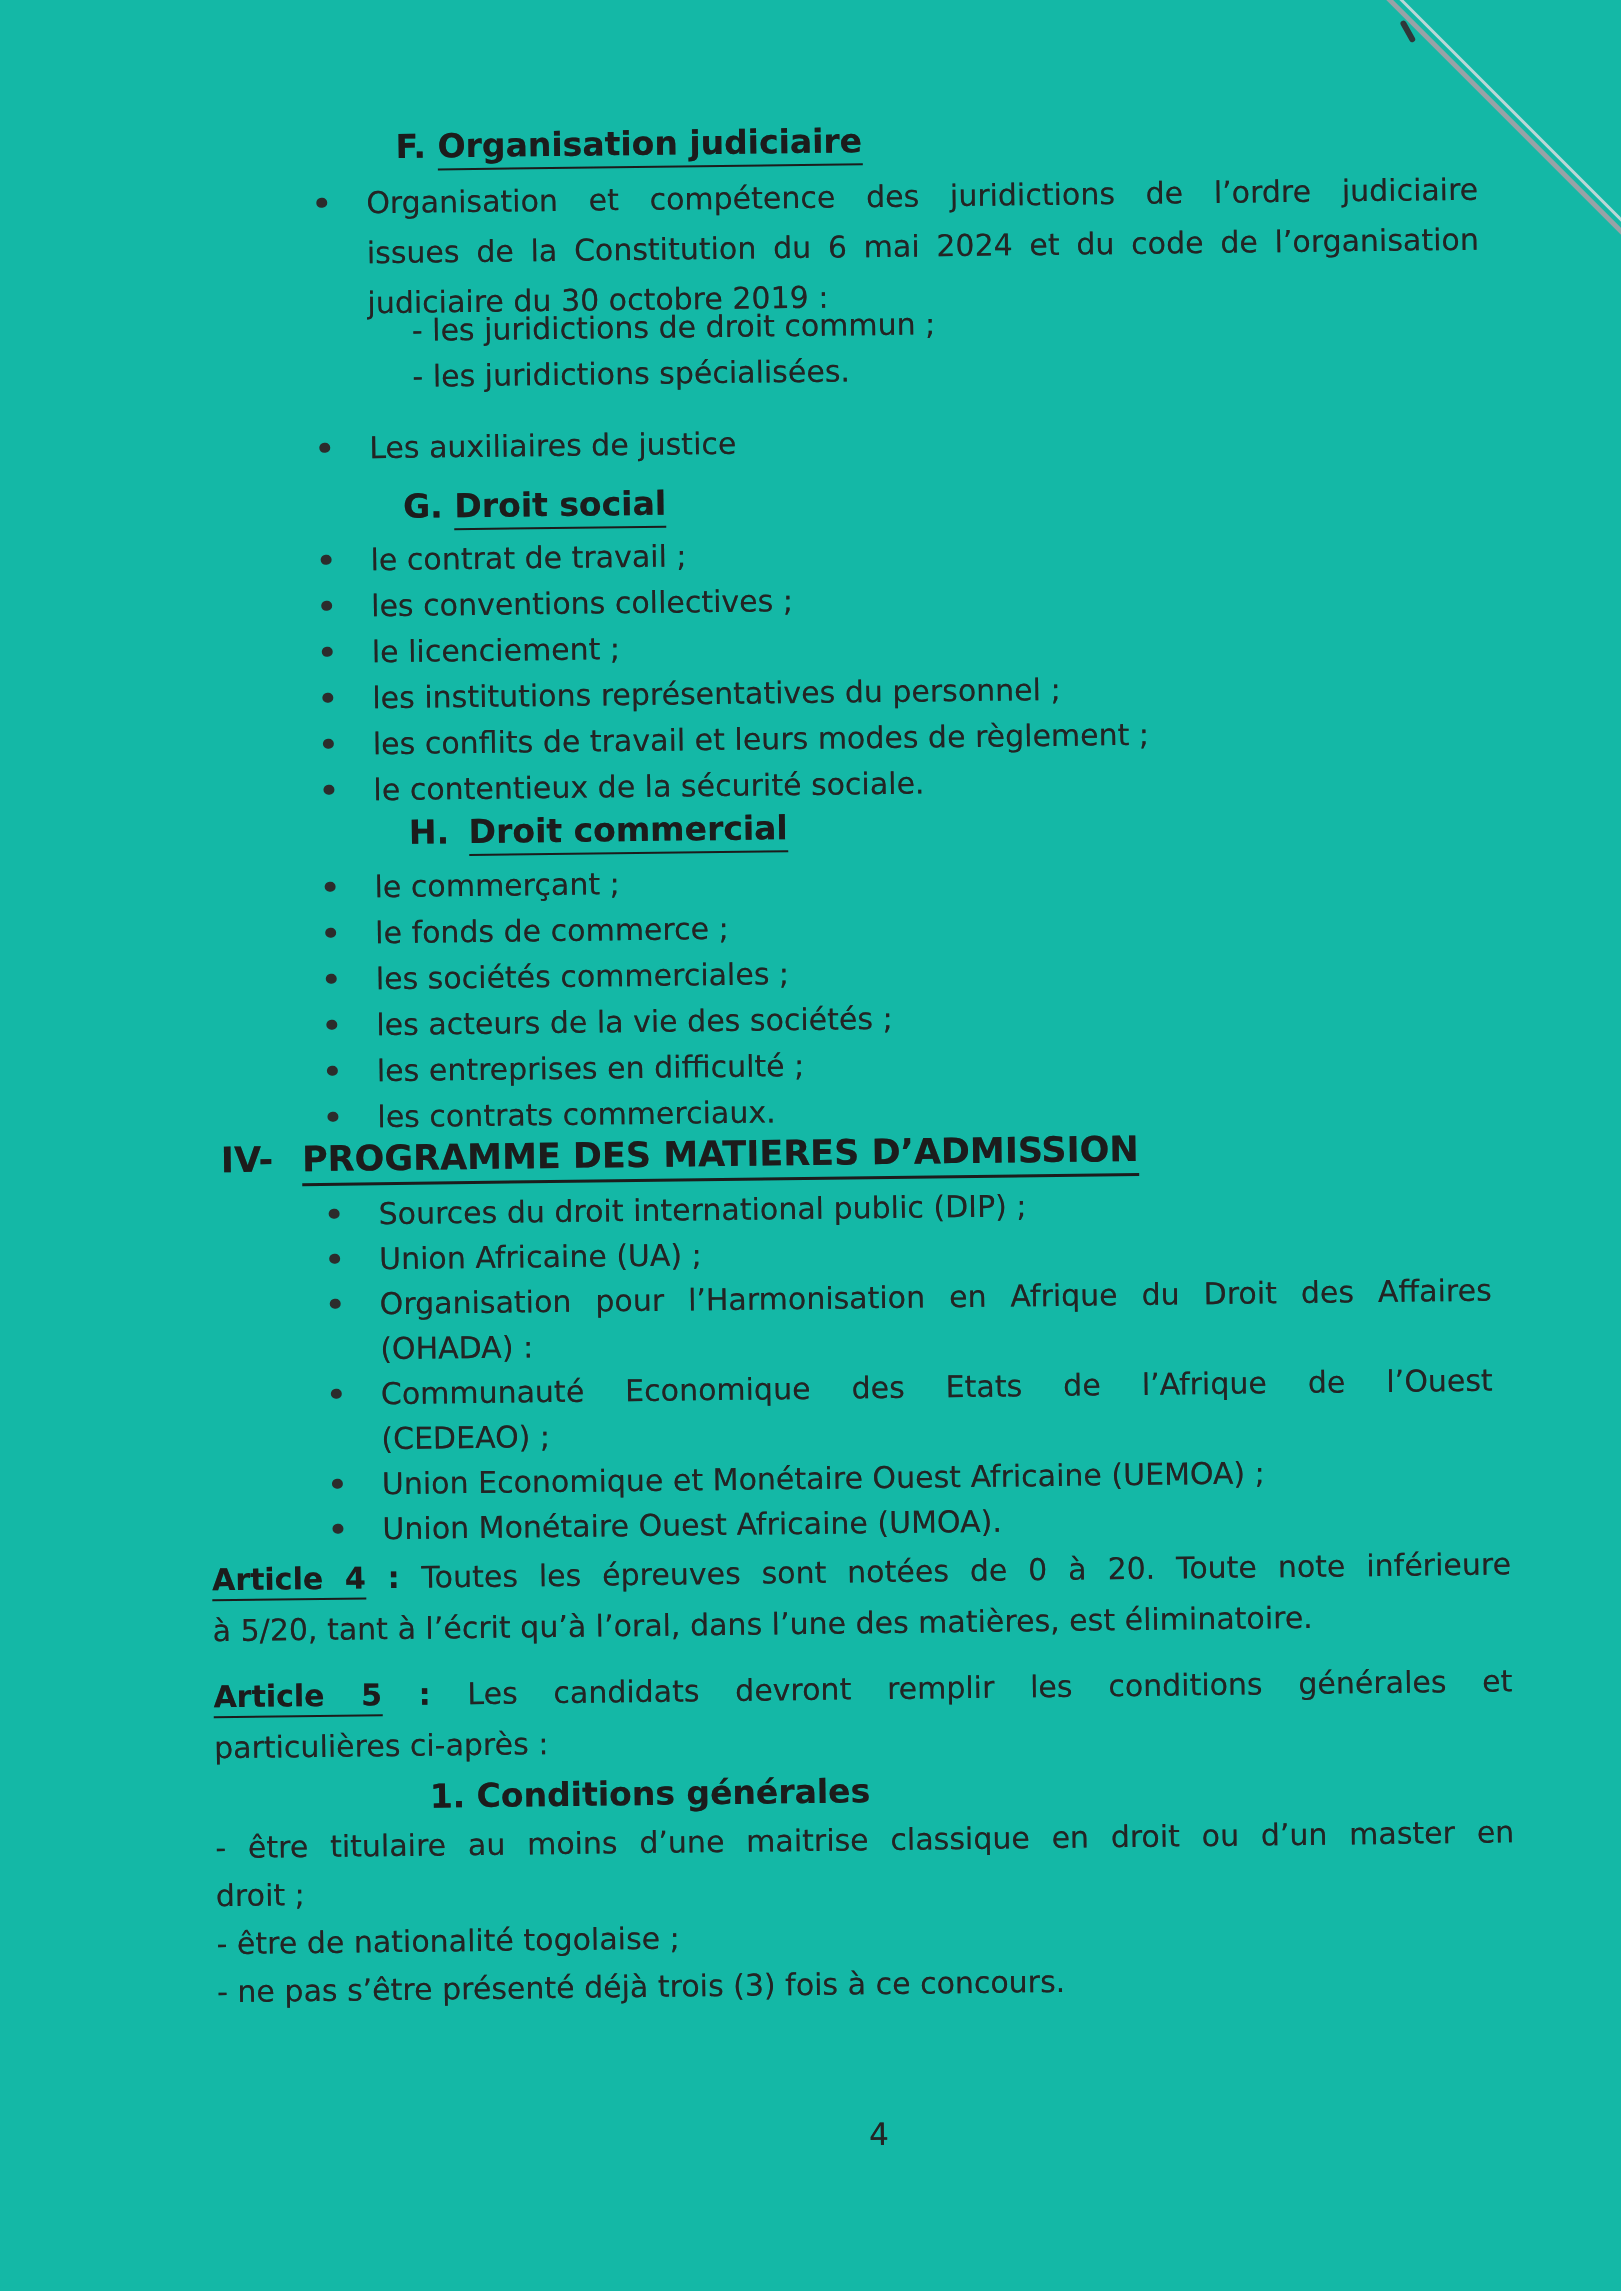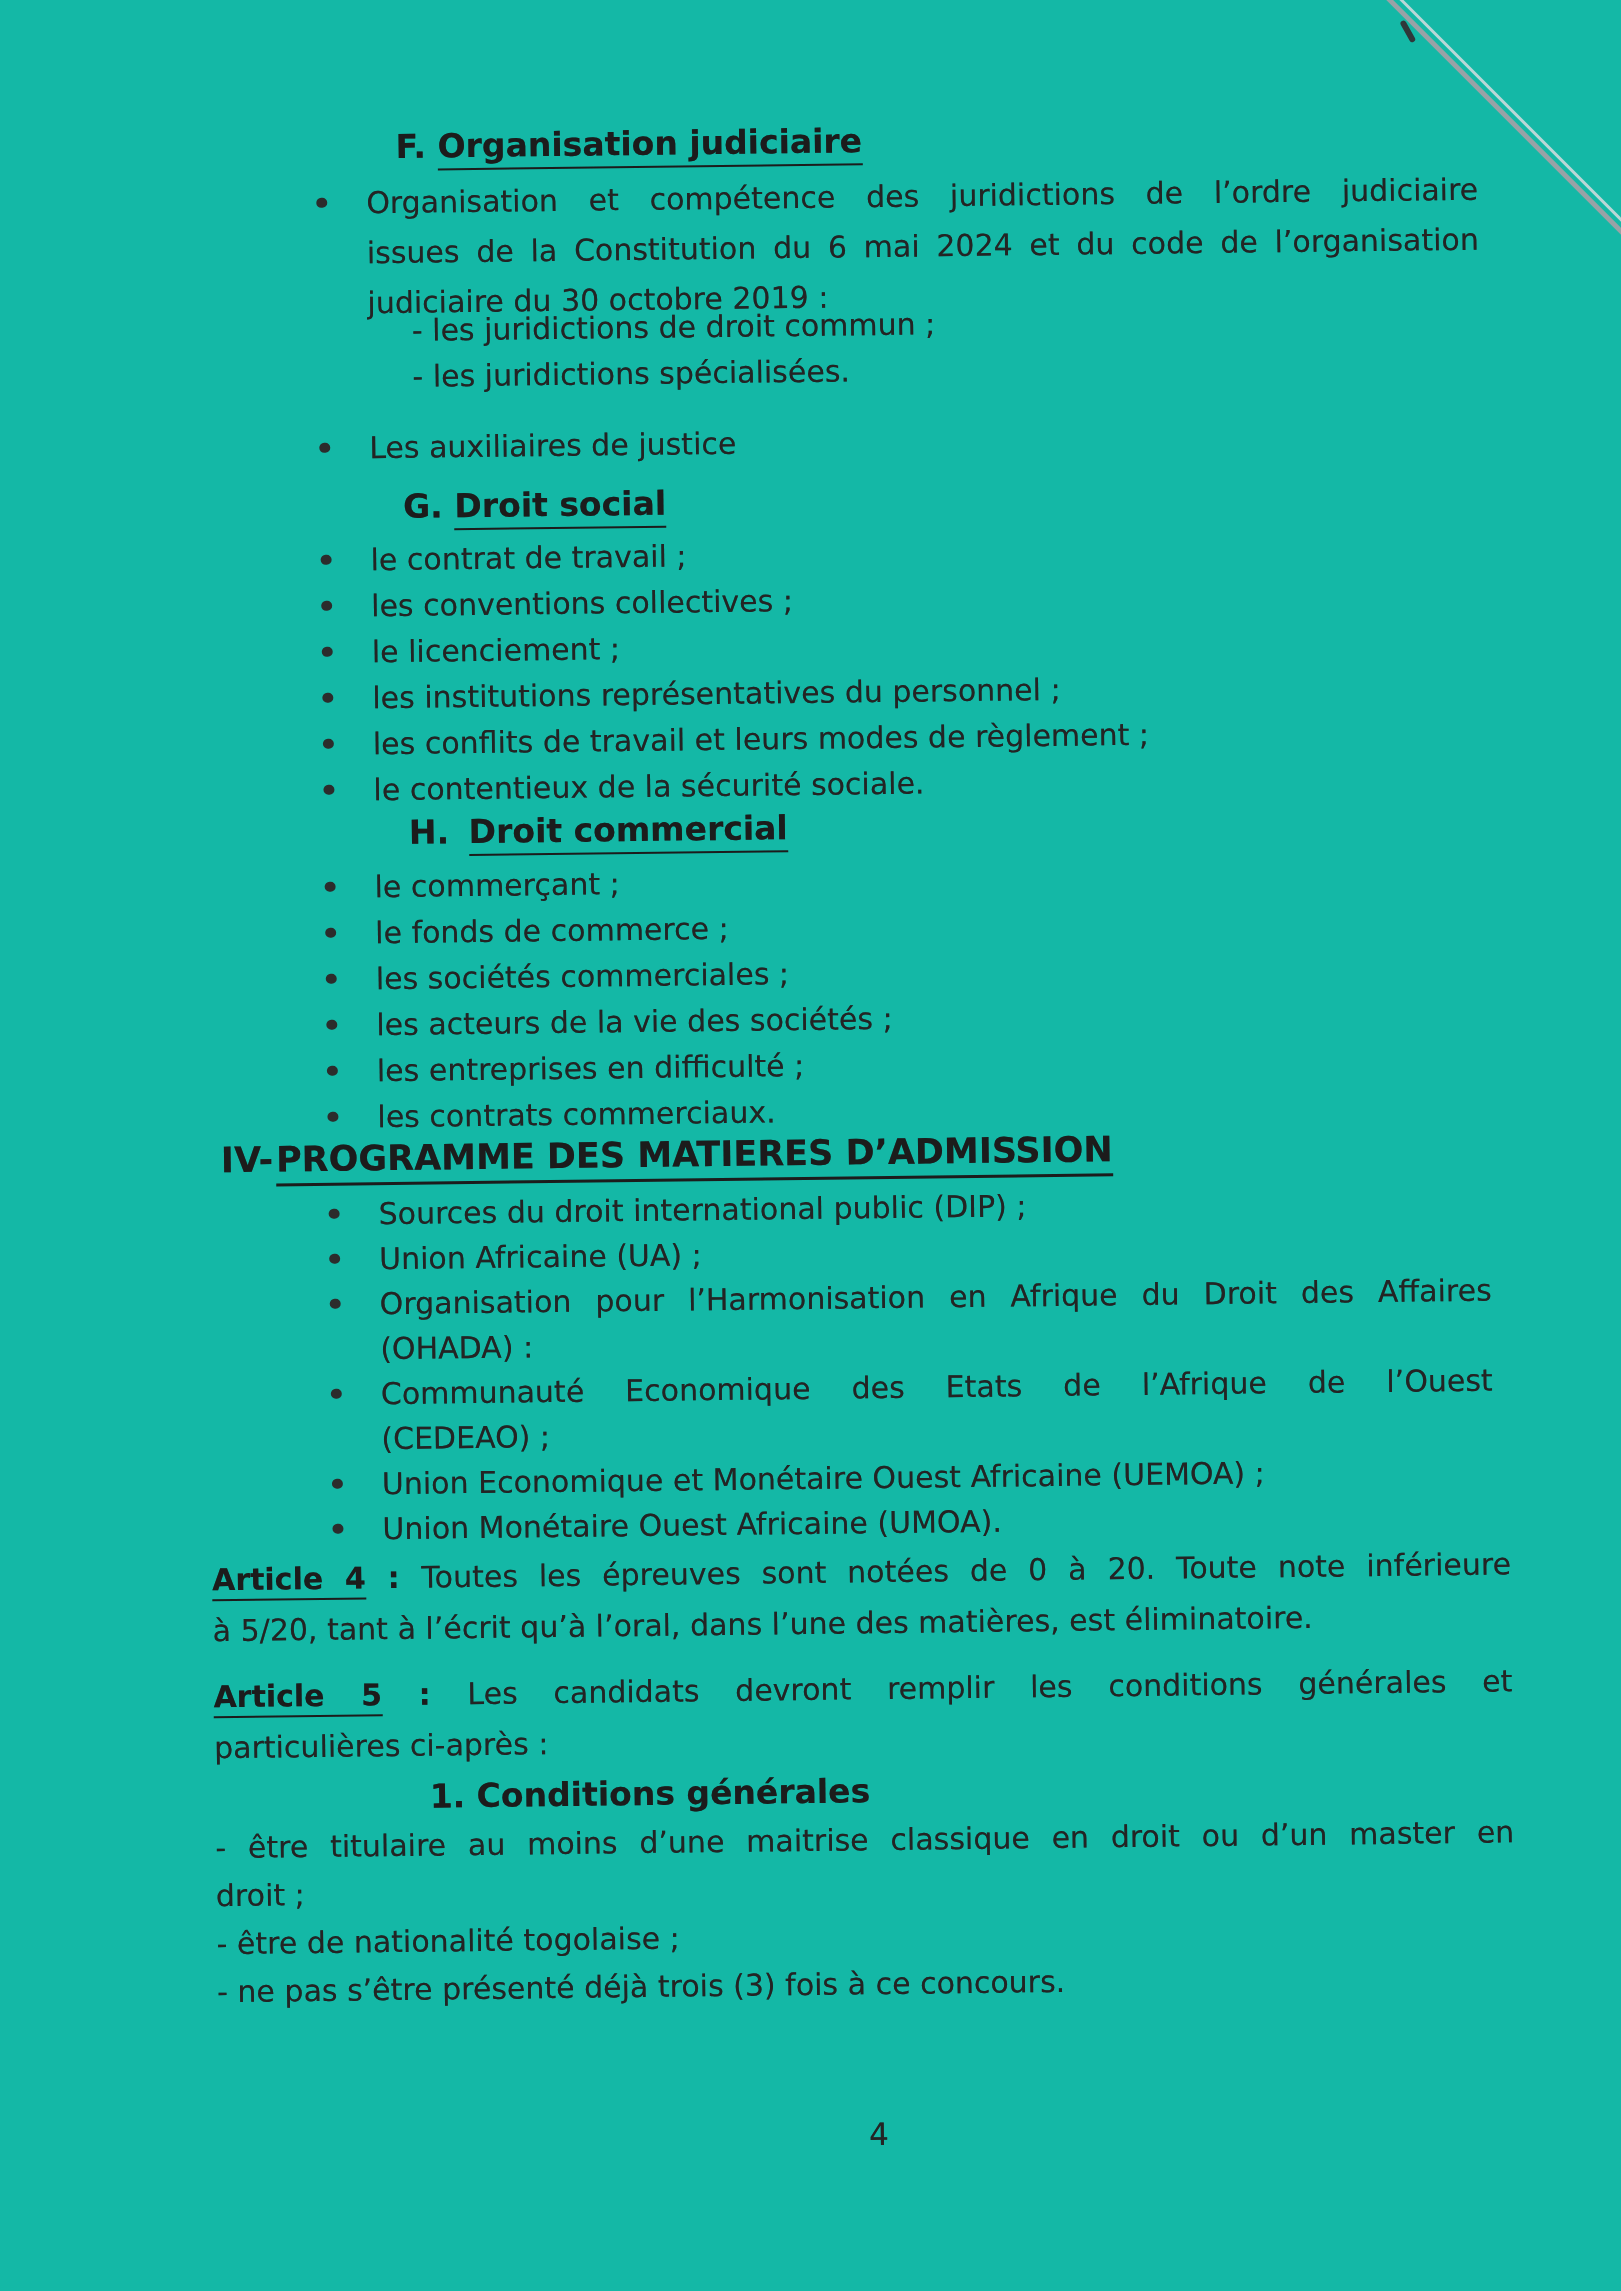--- a/index.html
+++ b/index.html
@@ -21,21 +21,21 @@
     text-shadow: 0 0 0.4px rgba(20,20,20,0.5);
   }
   .blk { position: absolute; }
 
   
   .heading { font-weight: bold; font-size: 33px; color: #1c1c1c; white-space: nowrap; }
   .heading .hp { margin-right: 11.8px; }
   .heading .hu { border-bottom: 2.9px solid #1c1c1c; padding-bottom: 2.9px; }
   .heading.h-gap .hp { margin-right: 19.6px; }
   .heading.iv { font-size: 35px; }
-  .heading.iv .hp { margin-right: 3px; }
+  .heading.iv .hp { margin-right: 29px; }
   .heading.iv .hu { border-bottom-width: 3.9px; padding-bottom: 3.9px; }
   .heading.plain { white-space: nowrap; }
   .line { display: block; }
   .stretch { text-align: justify; text-align-last: justify; }
 
   
   .brow, .blist {
     position: absolute;
     left: 325px;
     width: 1164px;

